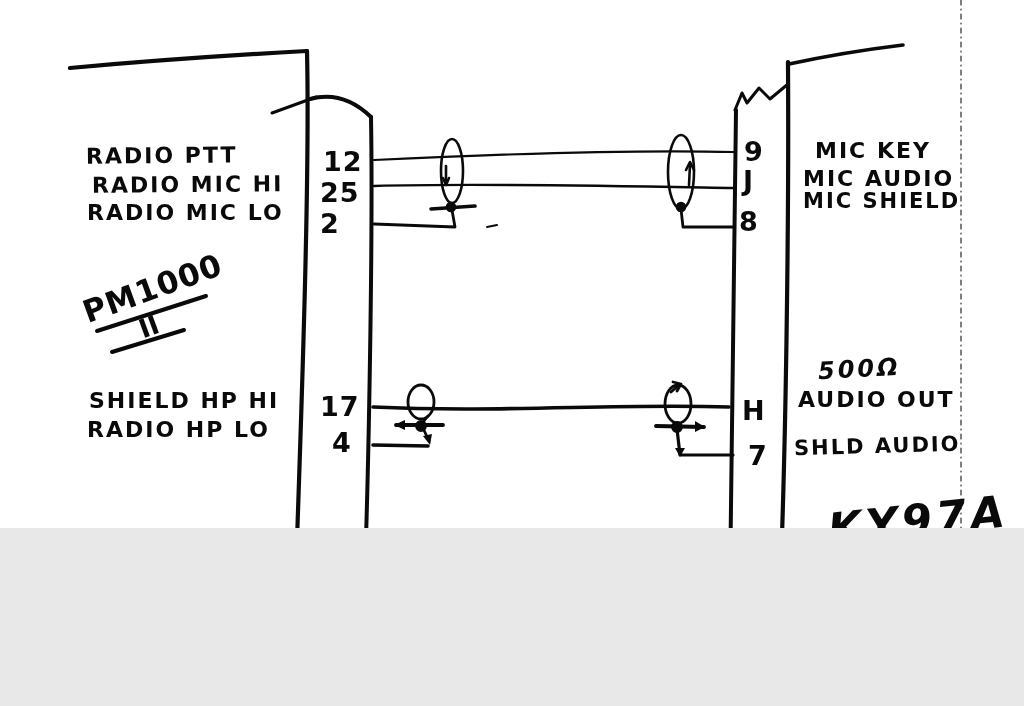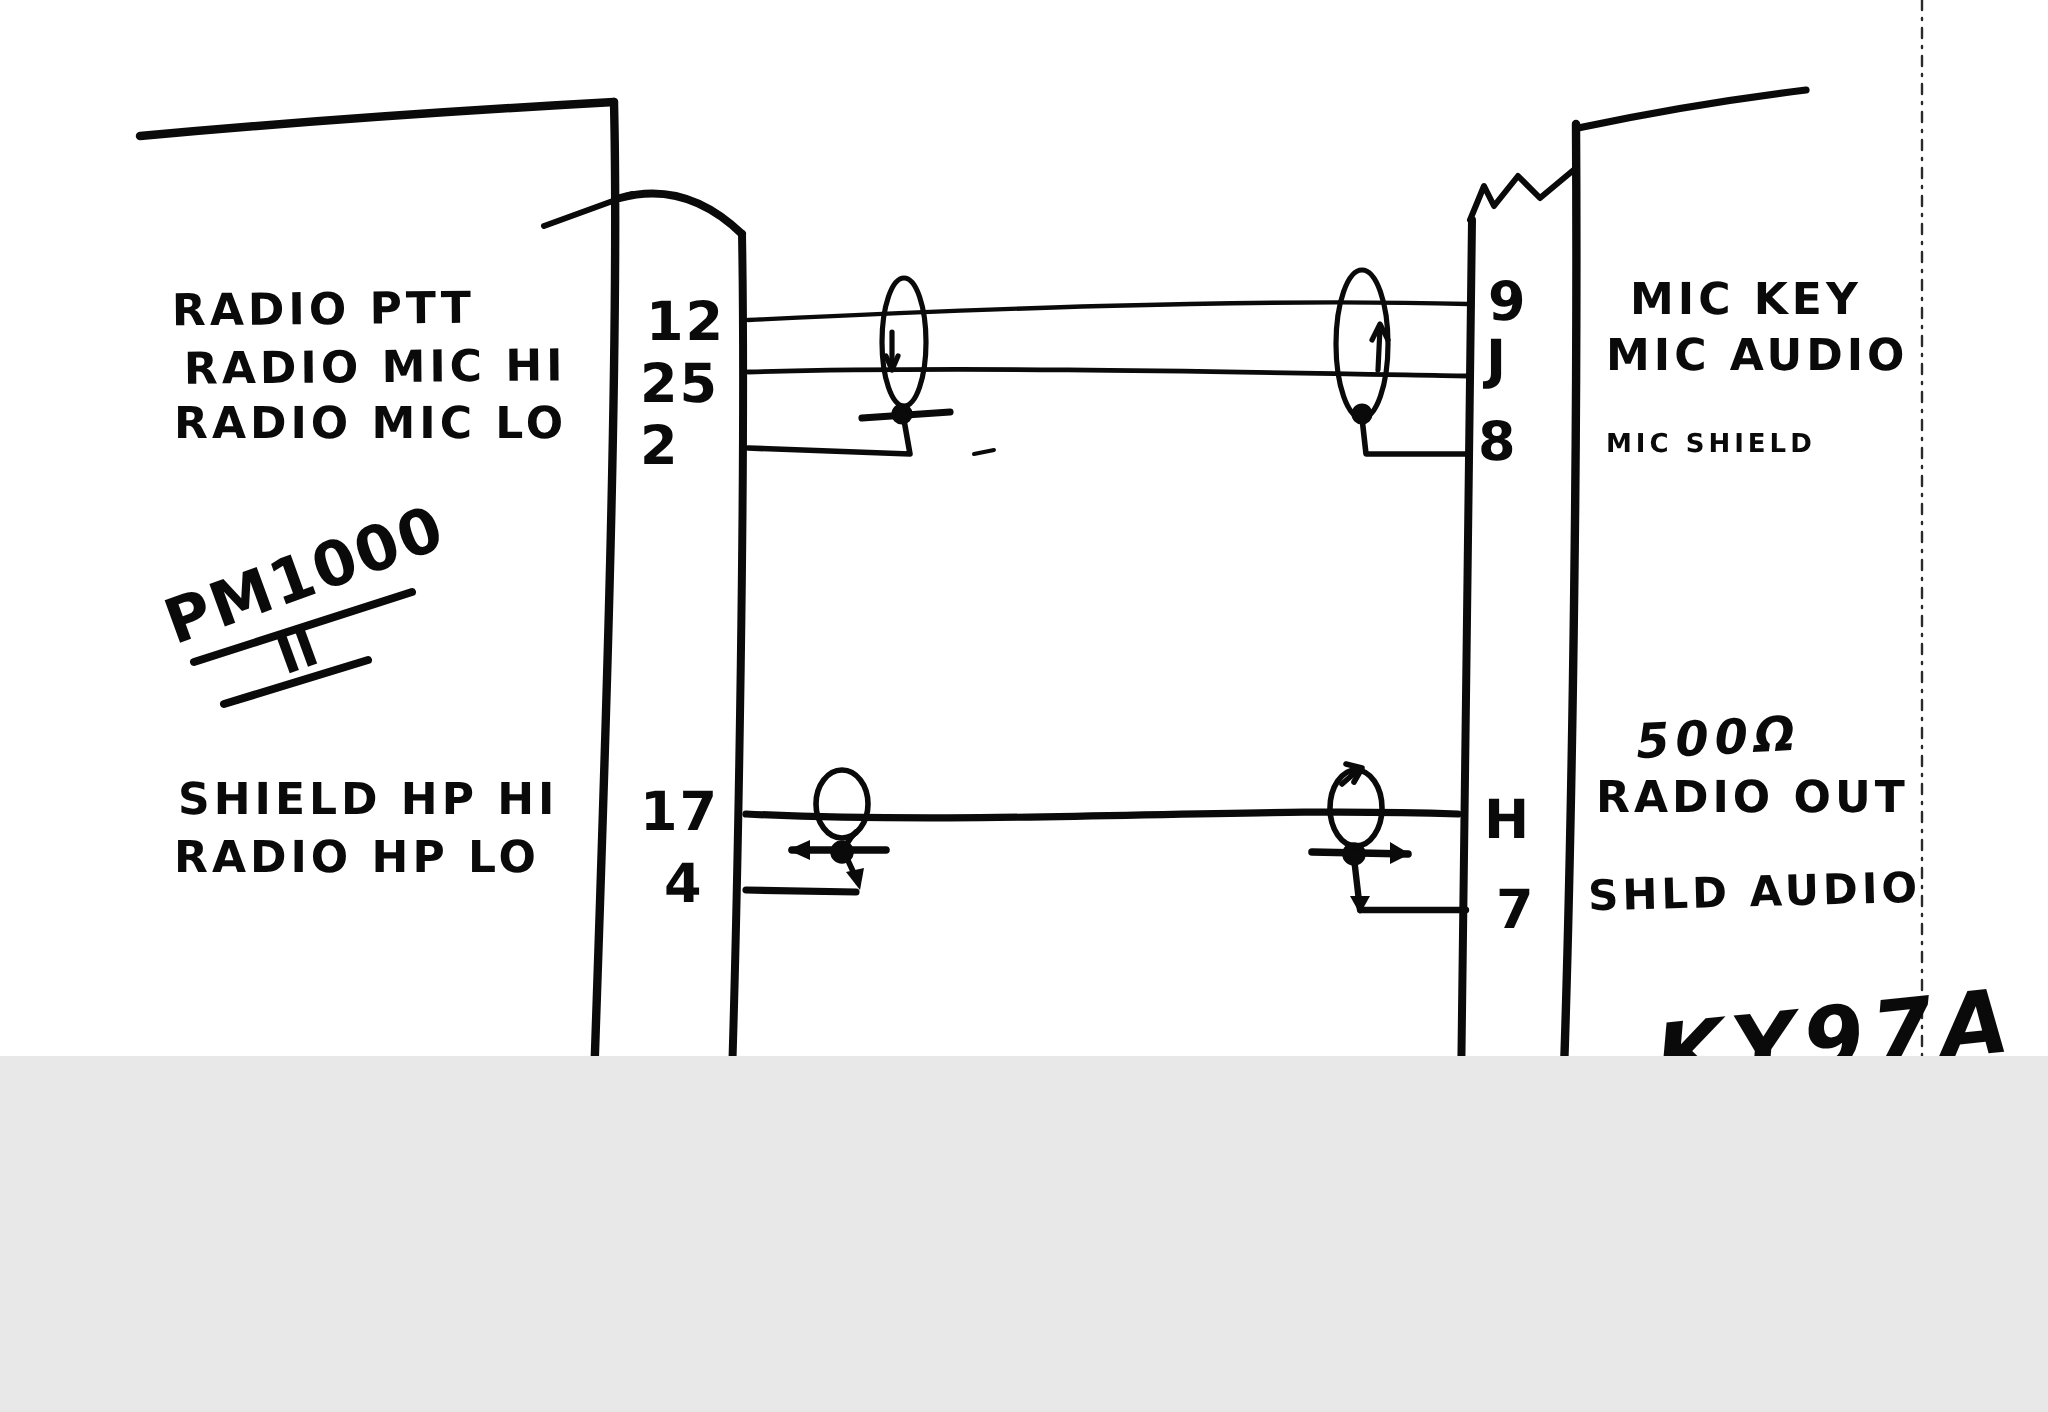--- a/index.html
+++ b/index.html
@@ -129,20 +129,20 @@
   <div class="lbl pin" style="left:332px;top:428px;">4</div>
 
   <div class="lbl pin" style="left:744px;top:137px;">9</div>
   <div class="lbl pin" style="left:743px;top:166px;">J</div>
   <div class="lbl pin" style="left:739px;top:207px;">8</div>
   <div class="lbl pin" style="left:742px;top:396px;">H</div>
   <div class="lbl pin" style="left:748px;top:441px;">7</div>
 
   <div class="lbl sig" style="left:803px;top:139px;margin-left:12px;">MIC KEY</div>
   <div class="lbl sig" style="left:803px;top:167px;">MIC AUDIO</div>
-  <div class="lbl sig" style="left:803px;top:216px;font-size:13px;">MIC SHIELD</div>
+  <div class="lbl sig" style="left:803px;top:190px;font-size:21px;">MIC SHIELD</div>
   <div class="lbl" style="left:818px;top:356px;font-size:24px;font-style:italic;letter-spacing:3px;transform:rotate(-3deg);">500Ω</div>
-  <div class="lbl sig" style="left:798px;top:388px;">RADIO OUT</div>
+  <div class="lbl sig" style="left:798px;top:388px;">AUDIO OUT</div>
   <div class="lbl sig" style="left:794px;top:435px;font-size:21px;transform:rotate(-1.5deg);">SHLD AUDIO</div>
 
   <div class="lbl hand" style="left:828px;top:506px;font-size:44px;font-style:italic;letter-spacing:4px;transform:rotate(-6deg);">KY97A</div>
 
 </div>
 
 </body></html>

